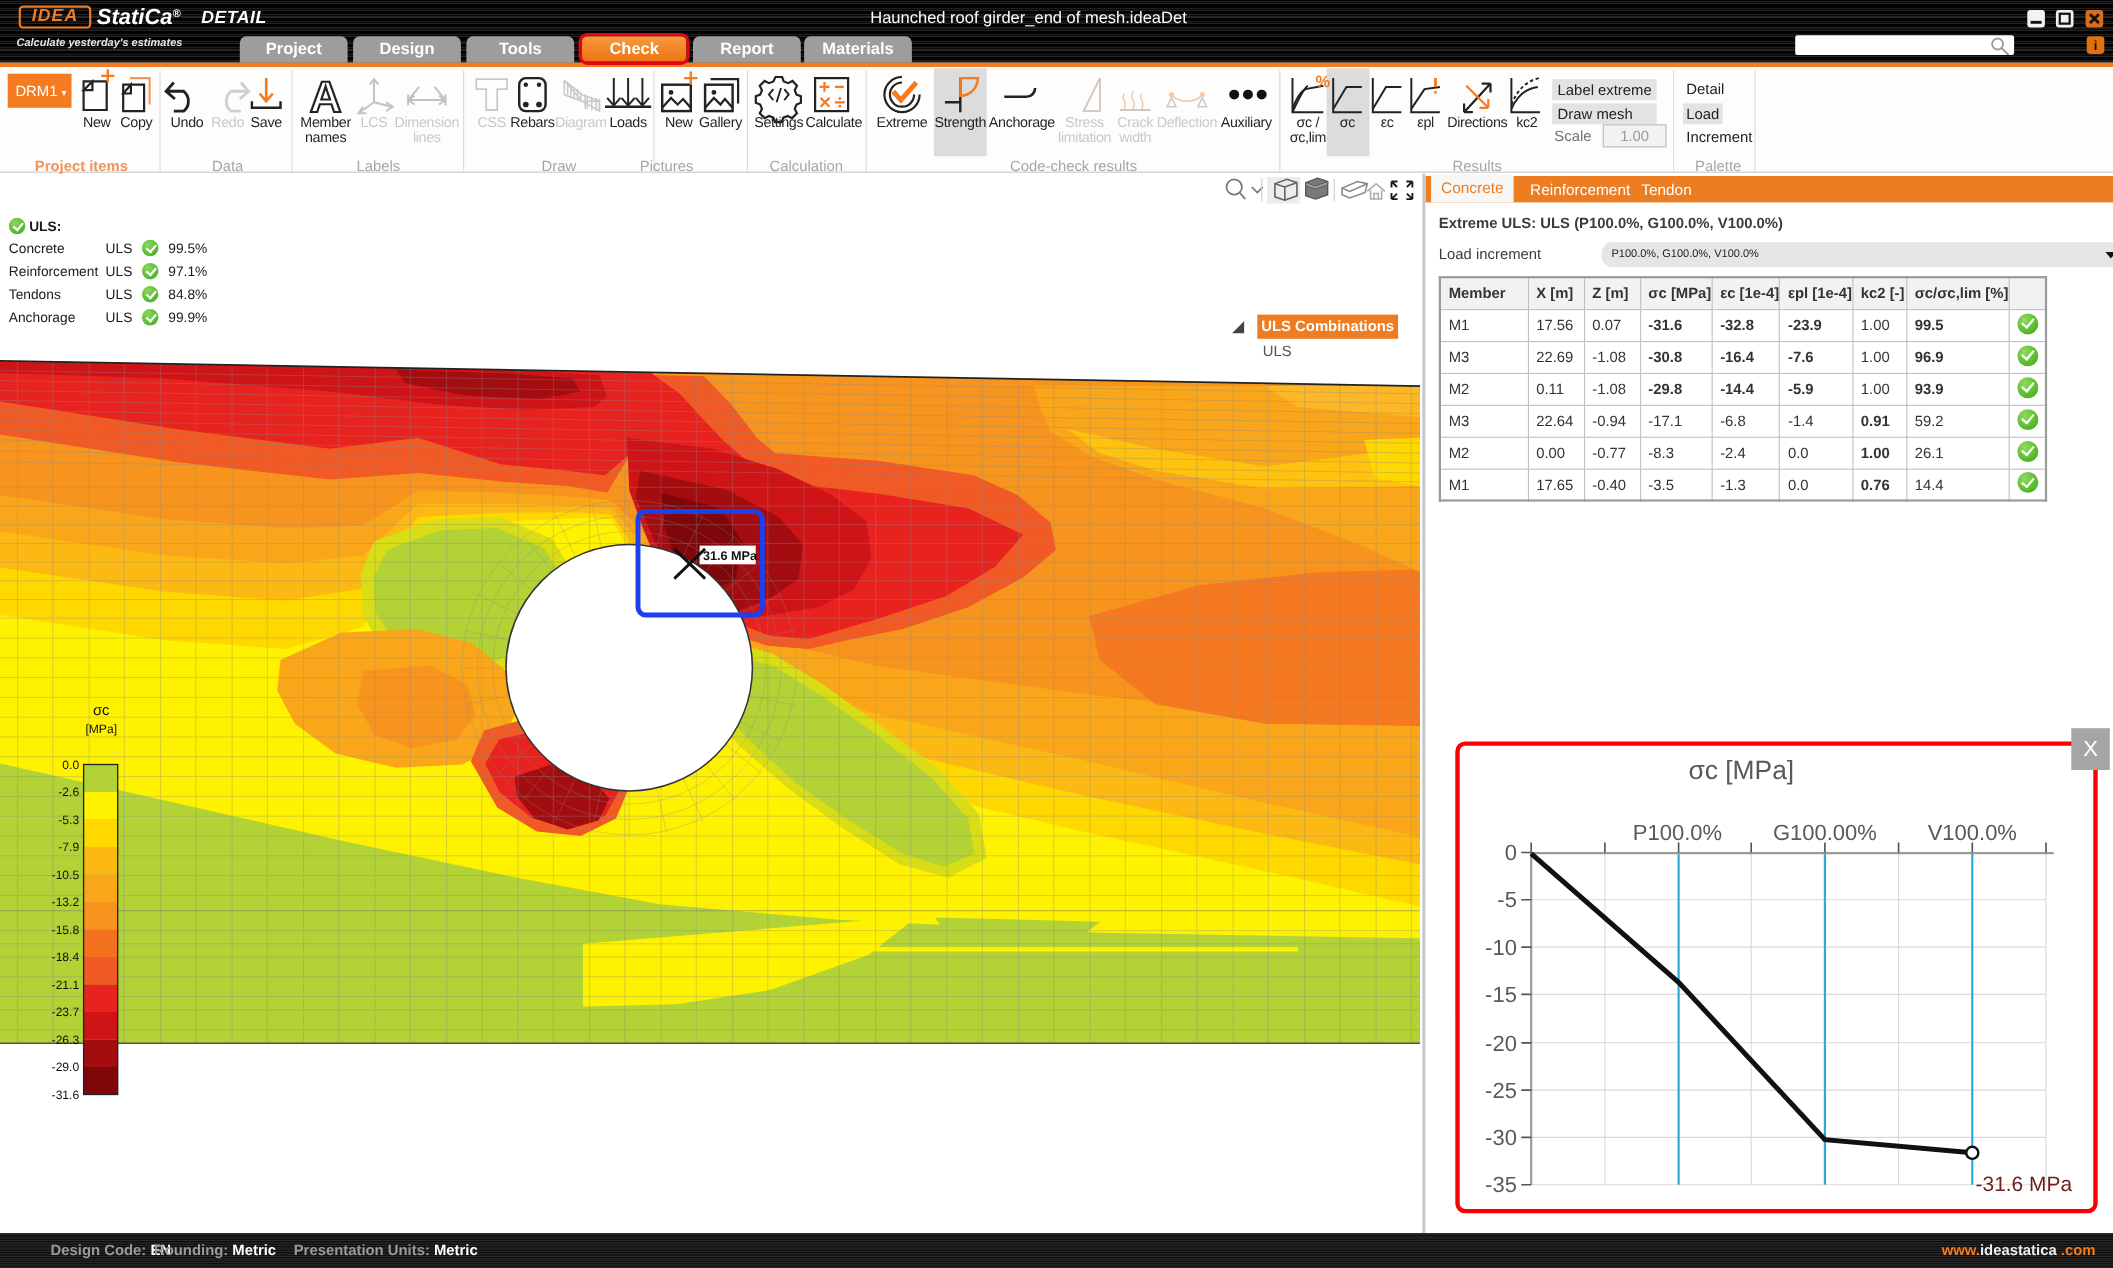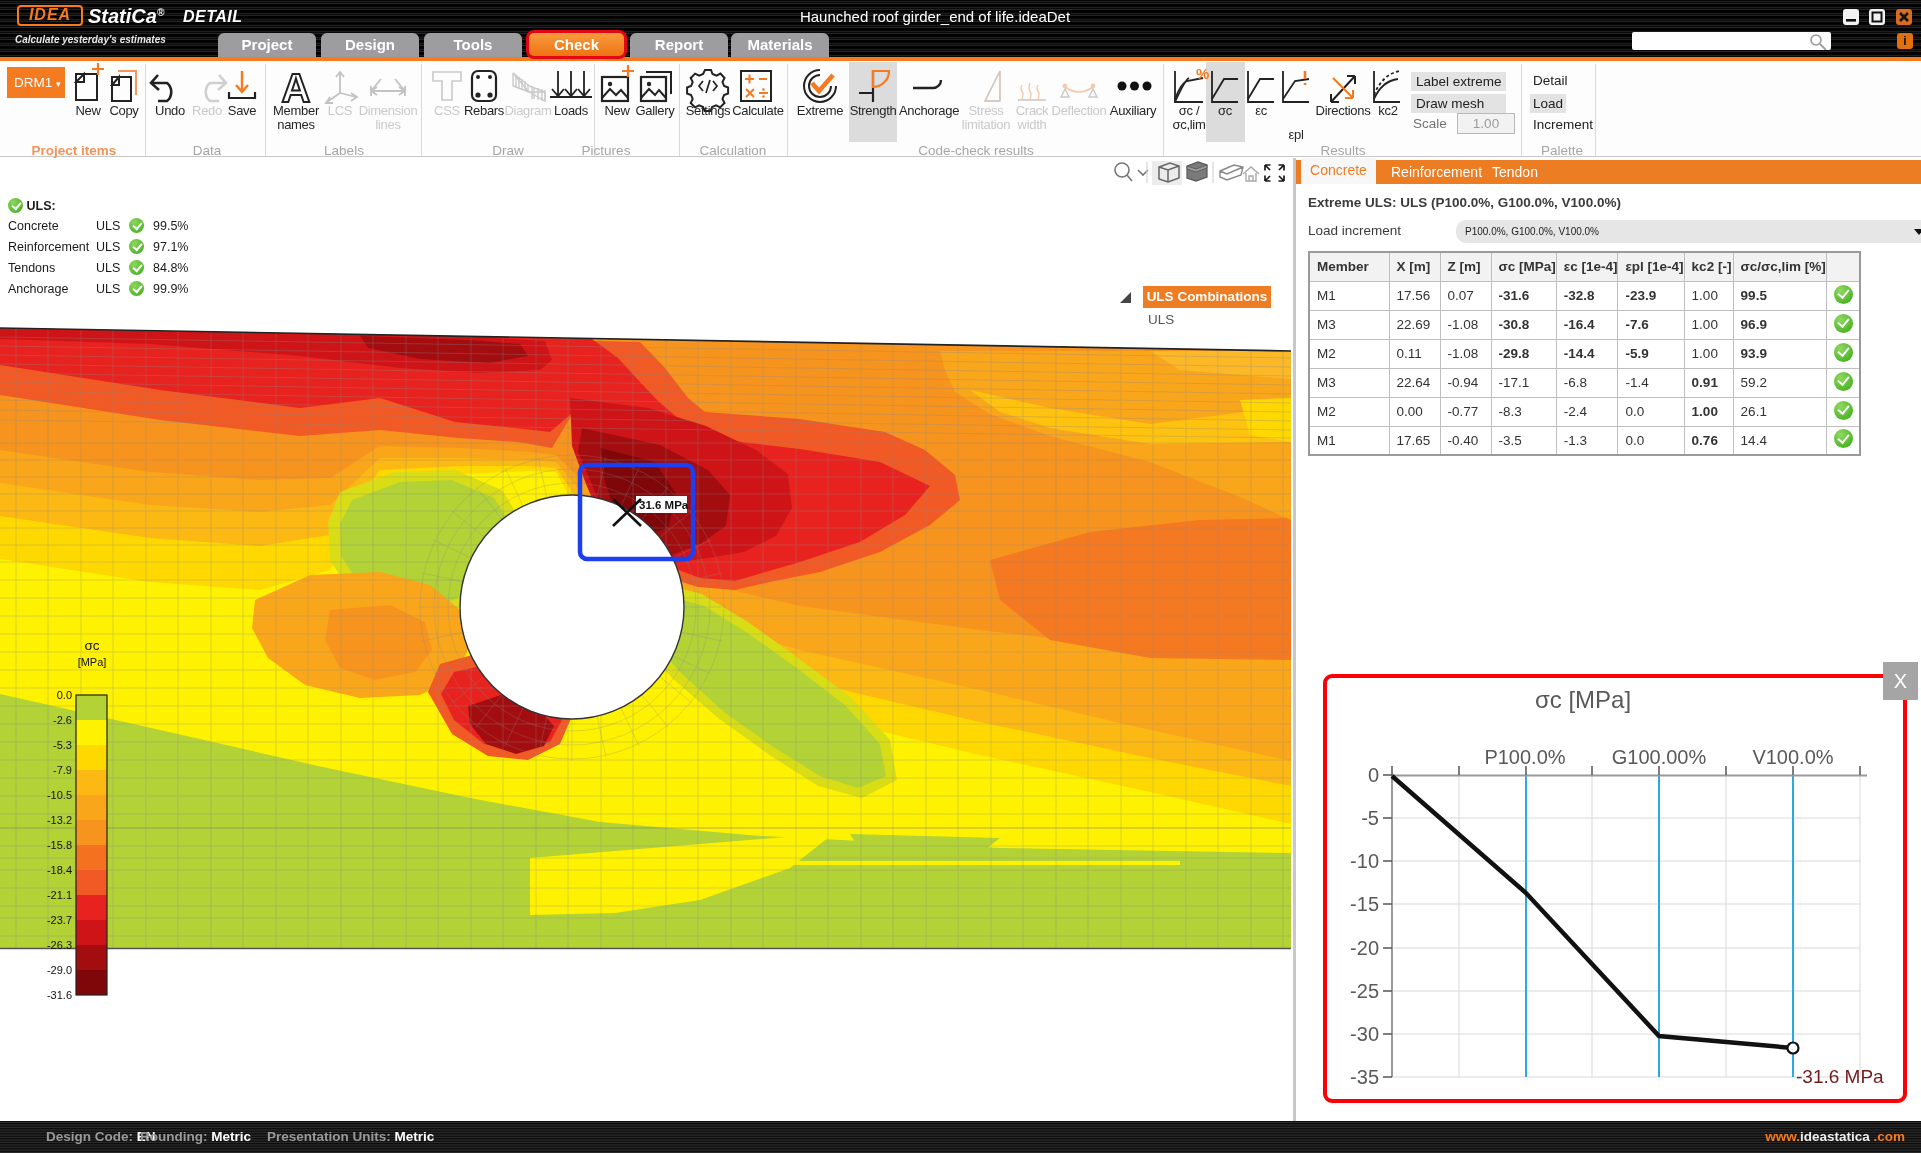--- a/index.html
+++ b/index.html
@@ -101,21 +101,21 @@
 </style>
 </head>
 <body>
 <div id="page">
 
 <div id="titlebar"></div>
 <div id="logo">IDEA</div>
 <div id="statica">StatiCa<span style="font-size:10px;vertical-align:7px;">®</span></div>
 <div id="detail">DETAIL</div>
 <div id="slogan">Calculate yesterday's estimates</div>
-<div id="wintitle">Haunched roof girder_end of life.ideaDet</div>
+<div id="wintitle">Haunched roof girder_end of mesh.ideaDet</div>
 <div class="tab" style="left:218px;">Project</div>
 <div class="tab" style="left:321px;">Design</div>
 <div class="tab" style="left:424px;">Tools</div>
 <div id="tabcheck">Check</div>
 <div class="tab" style="left:630px;">Report</div>
 <div class="tab" style="left:731px;">Materials</div>
 <div class="winbtn" style="left:1843px;"><svg width="16" height="16">
         <rect x="3" y="10" width="10" height="2.6" fill="#111"></rect>
       </svg></div>
 <div class="winbtn" style="left:1869px;"><svg width="16" height="16">
@@ -318,21 +318,21 @@
   <div class="ilabel" style="left:790px;width:60px;">Extreme</div>
   <div class="ilabel" style="left:845px;width:56px;">Strength</div>
   <div class="ilabel" style="left:896px;width:66px;">Anchorage</div>
   <div class="ilabel dis" style="left:953px;width:66px;">Stress<br>limitation</div>
   <div class="ilabel dis" style="left:1007px;width:50px;">Crack<br>width</div>
   <div class="ilabel dis" style="left:1049px;width:60px;">Deflection</div>
   <div class="ilabel" style="left:1104px;width:58px;">Auxiliary</div>
   <div class="ilabel" style="left:1168px;width:42px;">σc /<br>σc,lim</div>
   <div class="ilabel" style="left:1212px;width:26px;">σc</div>
   <div class="ilabel" style="left:1248px;width:26px;">εc</div>
-  <div class="ilabel" style="left:1283px;width:26px;margin-top:24px;">εpl</div>
+  <div class="ilabel" style="left:1283px;width:26px;">εpl</div>
   <div class="ilabel" style="left:1313px;width:60px;">Directions</div>
   <div class="ilabel" style="left:1374px;width:28px;">kc2</div>
   <div style="position:absolute;left:1411px;top:11px;width:95px;height:19px;background:#e3e3e3;font-size:13.5px;color:#222;line-height:19px;padding-left:5px;">Label extreme</div>
   <div style="position:absolute;left:1411px;top:33px;width:95px;height:19px;background:#e3e3e3;font-size:13.5px;color:#222;line-height:19px;padding-left:5px;">Draw mesh</div>
   <div style="position:absolute;left:1413px;top:55px;font-size:13.5px;color:#737373;">Scale</div>
   <div style="position:absolute;left:1457px;top:52px;width:58px;height:21px;background:#f2f2f2;border:1px solid #b9b9b9;font-size:13.5px;color:#9a9a9a;text-align:center;line-height:20px;">1.00</div>
   <div style="position:absolute;left:1533px;top:12px;font-size:13.5px;color:#222;">Detail</div>
   <div style="position:absolute;left:1530px;top:33px;width:36px;height:19px;background:#e3e3e3;font-size:13.5px;color:#222;text-align:center;line-height:19px;">Load</div>
   <div style="position:absolute;left:1533px;top:56px;font-size:13.5px;color:#222;">Increment</div>
   <div class="glabel" style="left:14px;width:120px;color:#f0945a;font-weight:bold;">Project items</div>

